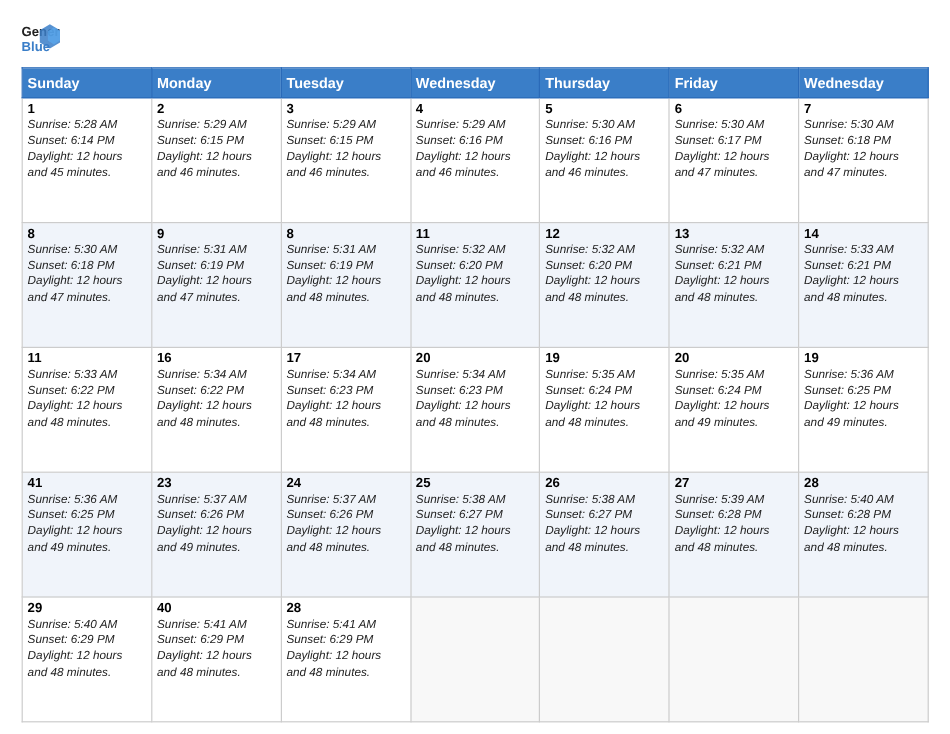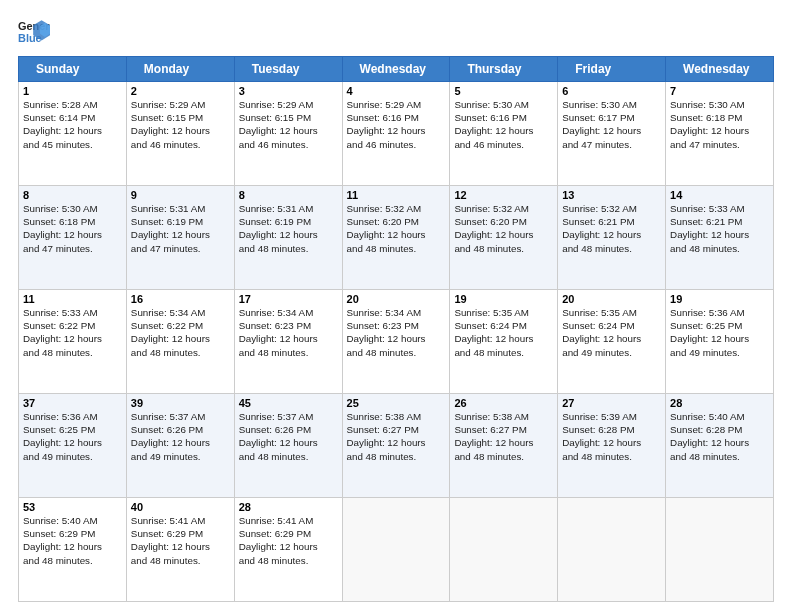--- a/index.html
+++ b/index.html
@@ -58,21 +58,21 @@
       flex: 1;
       border-collapse: collapse;
       width: 100%;
       font-size: 10.5px;
     }
     .calendar th {
       background: #3a7ec8;
       color: #fff;
       font-size: 12px;
       font-weight: bold;
-      padding: 5px 17px;
+      padding: 5px 4px;
       text-align: left;
       border: 1px solid #2a6ab8;
     }
     .calendar td {
       border: 1px solid #ccc;
       vertical-align: top;
       padding: 3px 4px;
       width: calc(100%/7);
       background: #fff;
       min-height: 72px;
@@ -83,20 +83,21 @@
     .day-num {
       font-weight: bold;
       font-size: 11px;
       display: block;
       margin-bottom: 1px;
     }
     .day-info {
       font-size: 9.8px;
       color: #222;
       line-height: 1.35;
+      font-style: italic;
     }
     .empty-cell {
       background: #f8f8f8 !important;
     }
     table { border-collapse: collapse; }
   </style>
 </head>
 <body>
 
 <div class="page">
@@ -217,29 +218,29 @@
             <span class="day-num">20</span>
             <div class="day-info">Sunrise: 5:35 AM<br>Sunset: 6:24 PM<br>Daylight: 12 hours<br>and 49 minutes.</div>
           </td>
           <td>
             <span class="day-num">19</span>
             <div class="day-info">Sunrise: 5:36 AM<br>Sunset: 6:25 PM<br>Daylight: 12 hours<br>and 49 minutes.</div>
           </td>
         </tr>
         <tr>
           <td>
-            <span class="day-num">37</span>
+            <span class="day-num">41</span>
             <div class="day-info">Sunrise: 5:36 AM<br>Sunset: 6:25 PM<br>Daylight: 12 hours<br>and 49 minutes.</div>
           </td>
           <td>
-            <span class="day-num">39</span>
+            <span class="day-num">23</span>
             <div class="day-info">Sunrise: 5:37 AM<br>Sunset: 6:26 PM<br>Daylight: 12 hours<br>and 49 minutes.</div>
           </td>
           <td>
-            <span class="day-num">45</span>
+            <span class="day-num">24</span>
             <div class="day-info">Sunrise: 5:37 AM<br>Sunset: 6:26 PM<br>Daylight: 12 hours<br>and 48 minutes.</div>
           </td>
           <td>
             <span class="day-num">25</span>
             <div class="day-info">Sunrise: 5:38 AM<br>Sunset: 6:27 PM<br>Daylight: 12 hours<br>and 48 minutes.</div>
           </td>
           <td>
             <span class="day-num">26</span>
             <div class="day-info">Sunrise: 5:38 AM<br>Sunset: 6:27 PM<br>Daylight: 12 hours<br>and 48 minutes.</div>
           </td>
@@ -247,21 +248,21 @@
             <span class="day-num">27</span>
             <div class="day-info">Sunrise: 5:39 AM<br>Sunset: 6:28 PM<br>Daylight: 12 hours<br>and 48 minutes.</div>
           </td>
           <td>
             <span class="day-num">28</span>
             <div class="day-info">Sunrise: 5:40 AM<br>Sunset: 6:28 PM<br>Daylight: 12 hours<br>and 48 minutes.</div>
           </td>
         </tr>
         <tr>
           <td>
-            <span class="day-num">53</span>
+            <span class="day-num">29</span>
             <div class="day-info">Sunrise: 5:40 AM<br>Sunset: 6:29 PM<br>Daylight: 12 hours<br>and 48 minutes.</div>
           </td>
           <td>
             <span class="day-num">40</span>
             <div class="day-info">Sunrise: 5:41 AM<br>Sunset: 6:29 PM<br>Daylight: 12 hours<br>and 48 minutes.</div>
           </td>
           <td>
             <span class="day-num">28</span>
             <div class="day-info">Sunrise: 5:41 AM<br>Sunset: 6:29 PM<br>Daylight: 12 hours<br>and 48 minutes.</div>
           </td>

